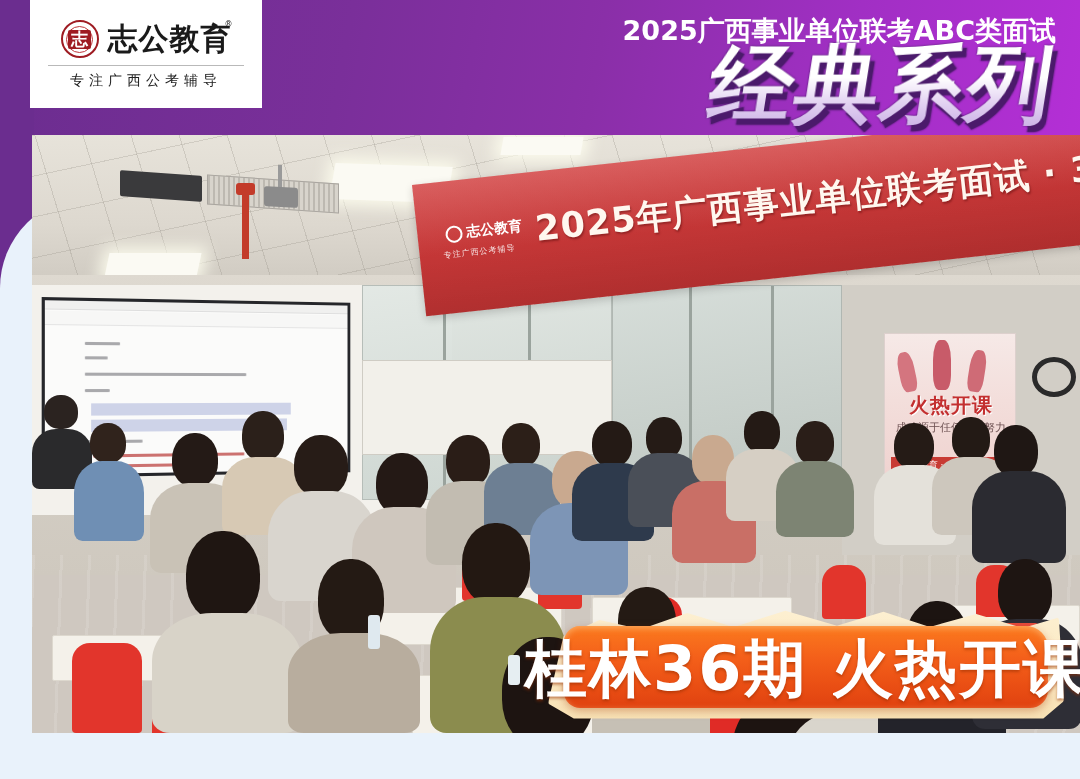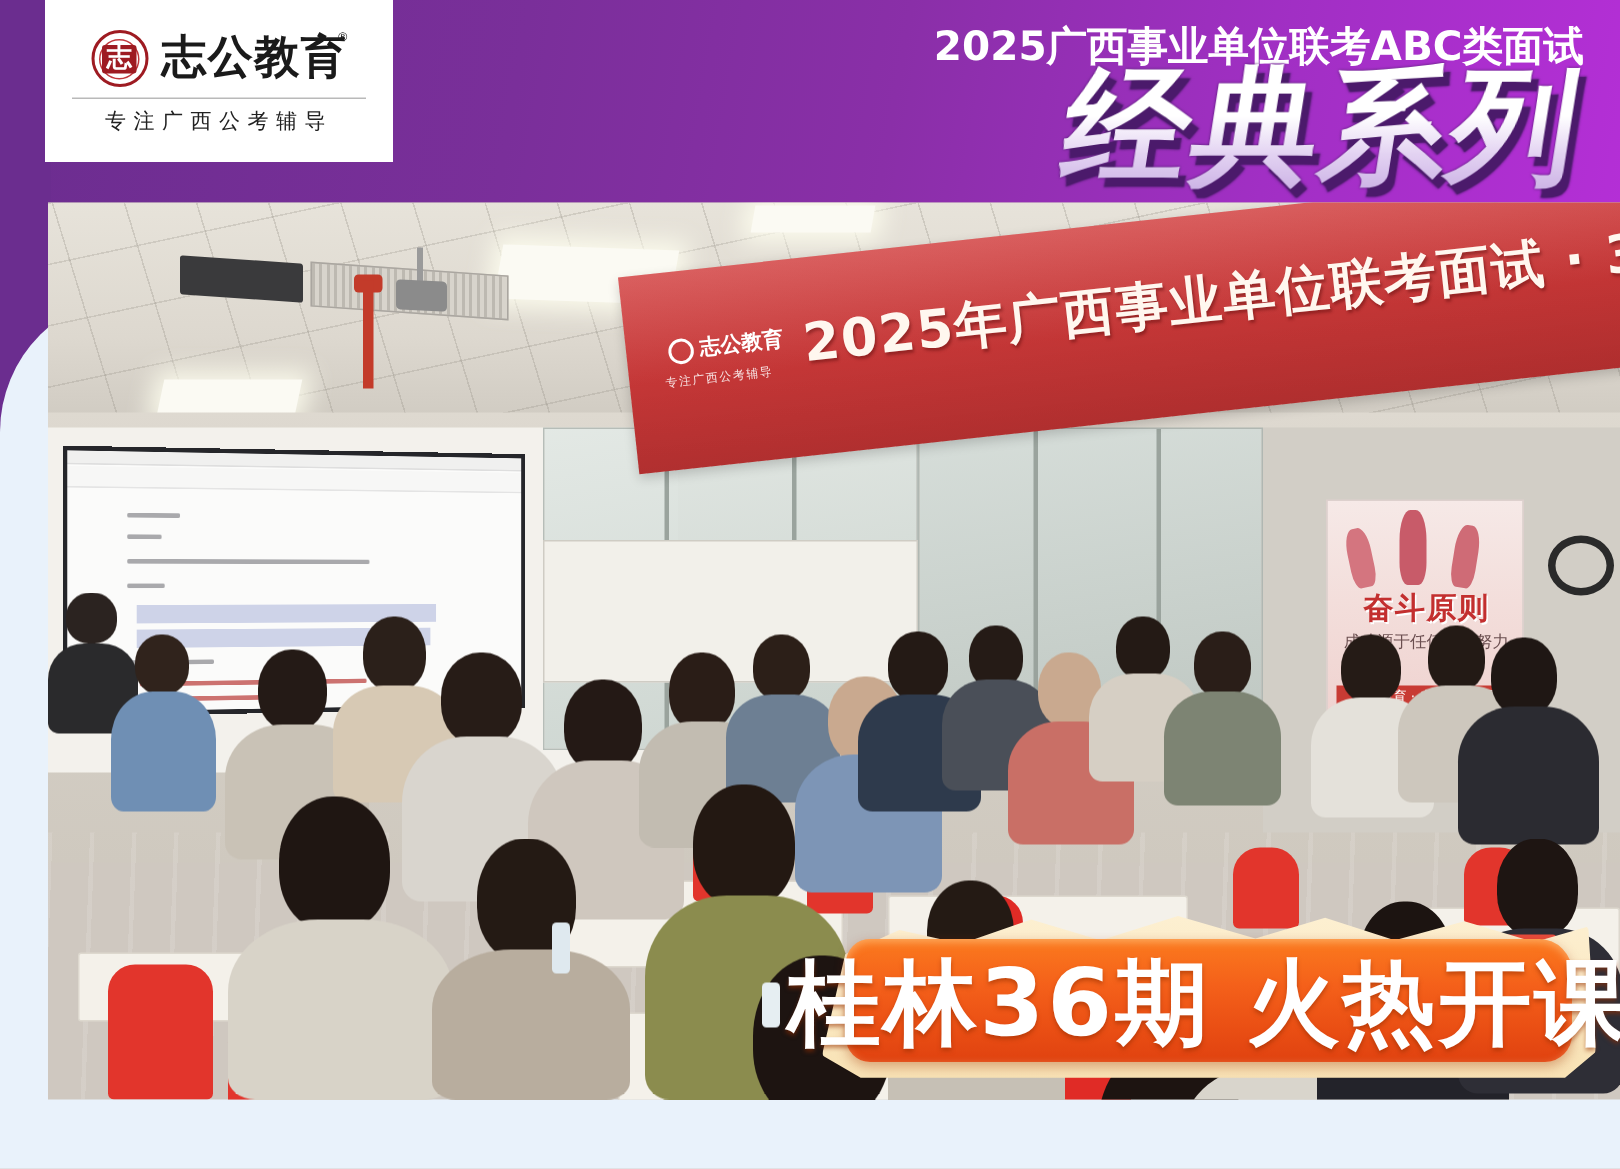--- a/index.html
+++ b/index.html
@@ -305,21 +305,21 @@
     <div class="ph glass2">
       <div class="glass-mull" style="left:76px;"></div>
       <div class="glass-mull" style="left:158px;"></div>
     </div>
 
     <div class="ph rwall"></div>
     <div class="ph poster">
       <div class="runner" style="left:14px;top:18px;width:16px;height:40px;transform:rotate(-12deg);"></div>
       <div class="runner" style="left:48px;top:6px;width:18px;height:50px;background:#c85b69;"></div>
       <div class="runner" style="left:84px;top:16px;width:16px;height:42px;transform:rotate(9deg);background:#cf6b76;"></div>
-      <div class="poster-title">奋斗原则</div>
+      <div class="poster-title">火热开课</div>
       <div class="poster-sub">成功源于任何人的努力</div>
       <div class="poster-foot">志公教育 · 广西公考辅导</div>
     </div>
     <div class="ph cable"></div>
 
     <div class="ph banner">
       <div class="banner-inner"></div>
       <div class="banner-logo">
         <div class="bl-seal"></div>
         <span class="bl-name">志公教育</span>

